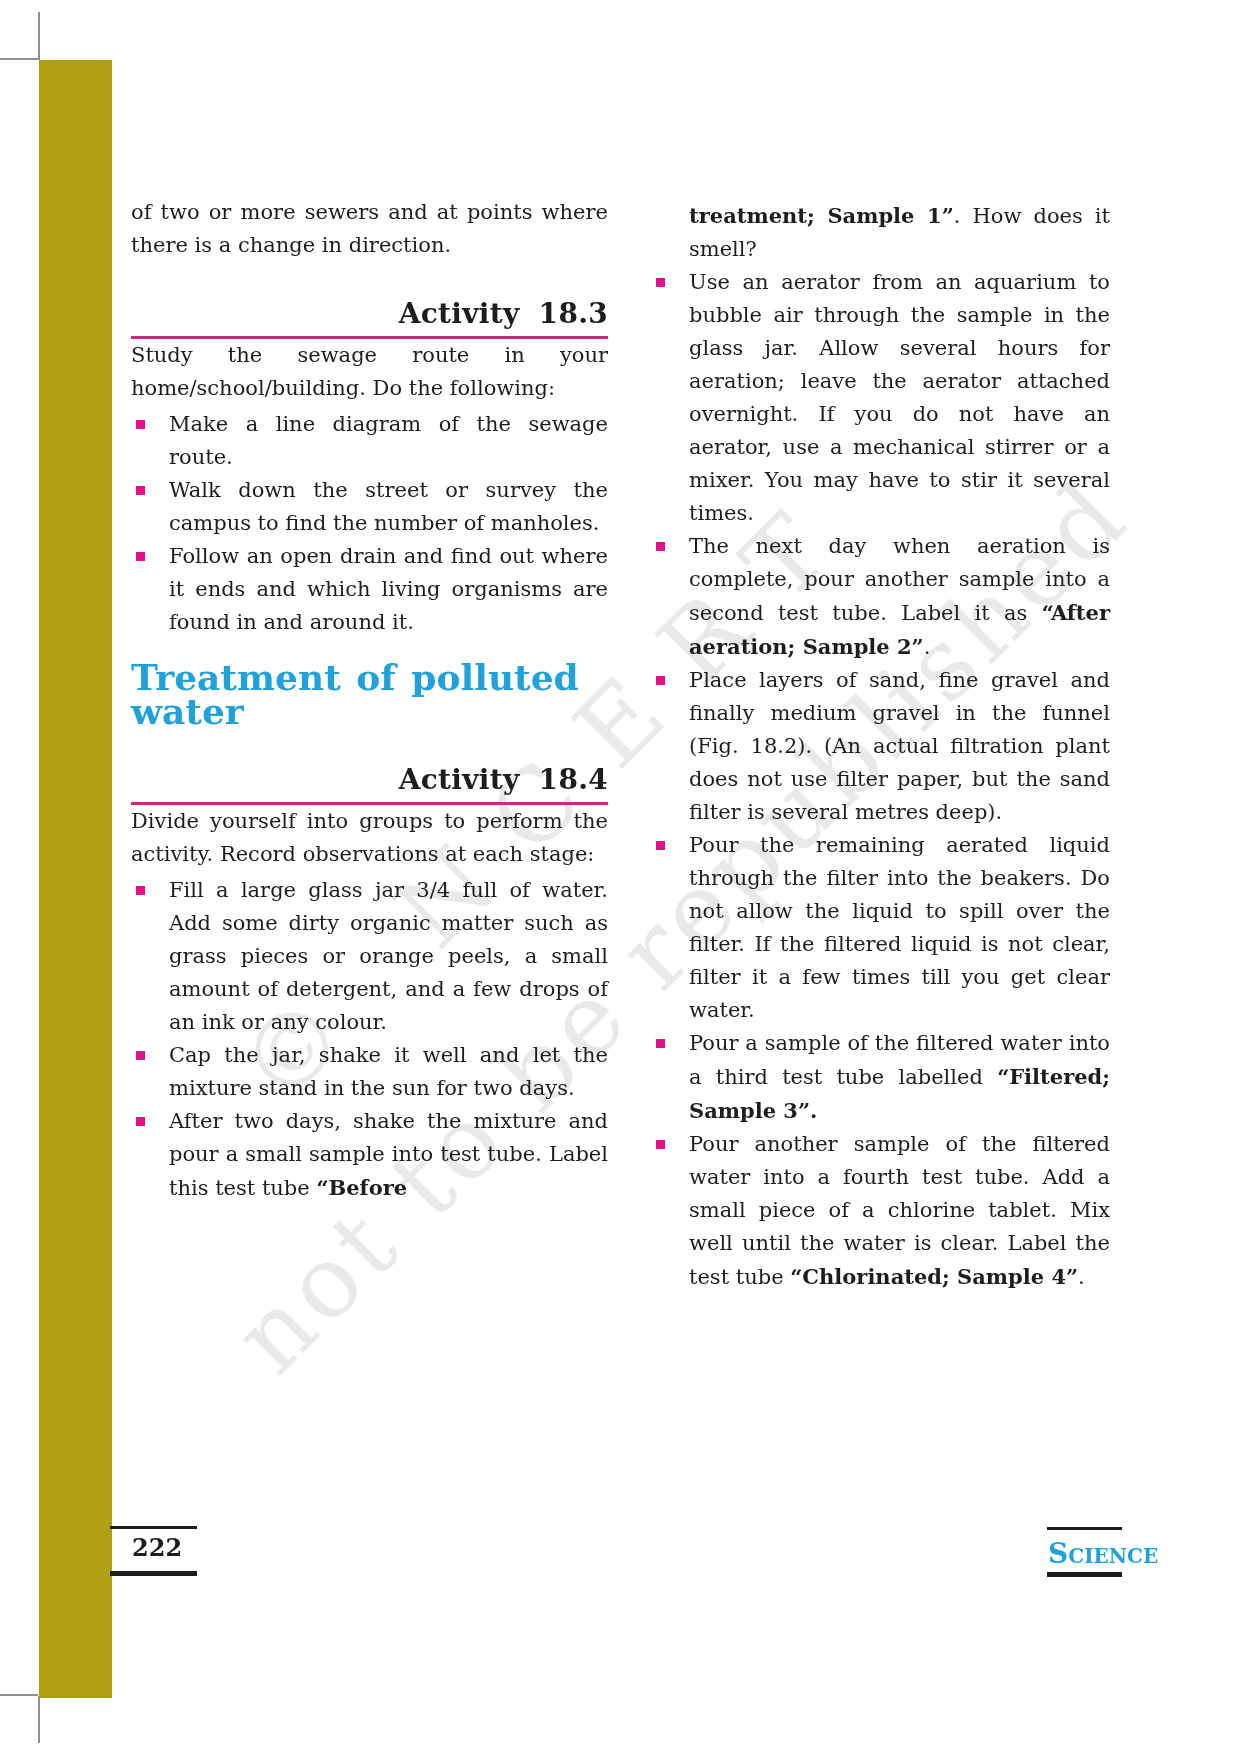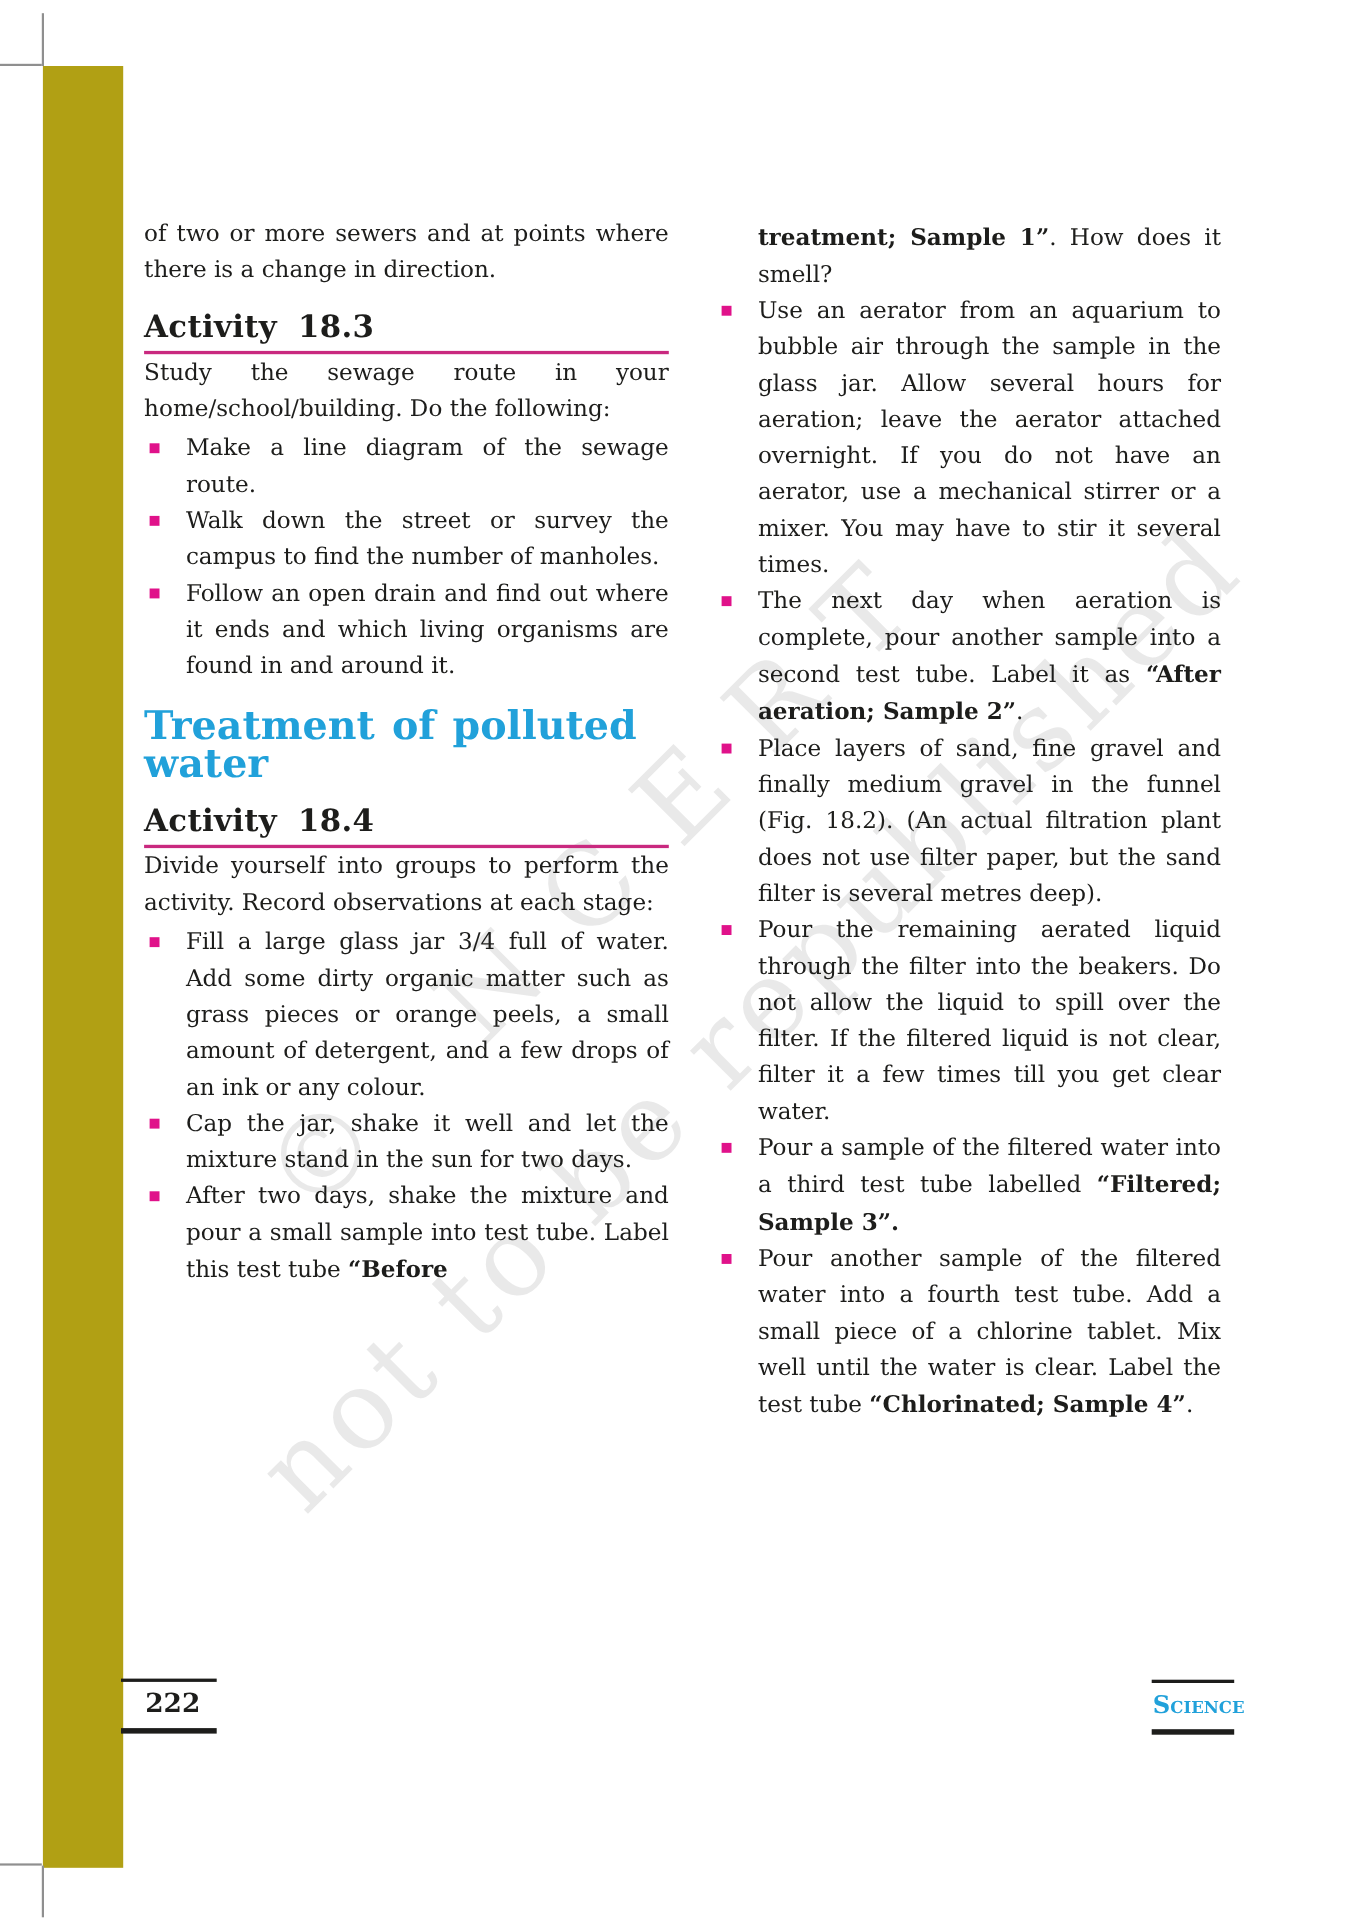--- a/index.html
+++ b/index.html
@@ -25,40 +25,40 @@
   }
   .wm .l1{letter-spacing:.45em;}
   .wm .l2{letter-spacing:.06em;}
 
   
   .col{position:absolute;top:196px;font-size:21px;line-height:33px;z-index:1;}
   .col-left{left:131px;width:477px;}
   .col-right{left:651px;width:459px;}
   p.just{margin:0;text-align:justify;}
   .closing{text-indent:38px;}
-  .act{margin-top:18px;}
+  .act{margin-top:35px;text-align:right;}
   .act-title{font-weight:bold;font-size:28px;line-height:34px;word-spacing:9px;letter-spacing:.3px;}
   .rule{height:3px;background:#c9297f;margin-top:5px;}
   .lead{margin-top:9px;}
   .cyan-head{color:#21a1da;font-weight:bold;font-size:36px;line-height:34px;margin-top:21px;word-spacing:3px;margin-bottom:7px;}
   .list{margin-top:3px;}
   .li{display:flex;}
   .mk{flex:none;width:38px;position:relative;}
   .mk.on::before{content:"";position:absolute;left:5px;top:12px;width:9px;height:9px;background:#e0128a;}
   .lt{flex:1;text-align:justify;}
   .b{font-weight:bold;}
 
   
   .fline{position:absolute;background:#1d1d1b;z-index:1;}
   #fl-top{left:110px;top:1526px;width:87px;height:3px;}
   #fl-bot{left:110px;top:1571px;width:87px;height:5px;}
   #fr-top{left:1047px;top:1527px;width:75px;height:3px;}
   #fr-bot{left:1047px;top:1572px;width:75px;height:5px;}
   .pagenum{position:absolute;left:132px;top:1533px;font-size:24px;font-weight:bold;z-index:1;}
-  .subject{position:absolute;left:1048px;top:1537px;font-size:22px;font-weight:bold;
+  .subject{position:absolute;left:1048px;top:1537px;font-size:28px;font-weight:bold;
            font-variant:small-caps;color:#21a1da;z-index:1;}
 </style>
 </head>
 <body>
 
 <div class="page">
 
   <div class="spine"></div>
   <div class="crop" id="crop-tl-v"></div>
   <div class="crop" id="crop-tl-h"></div>

